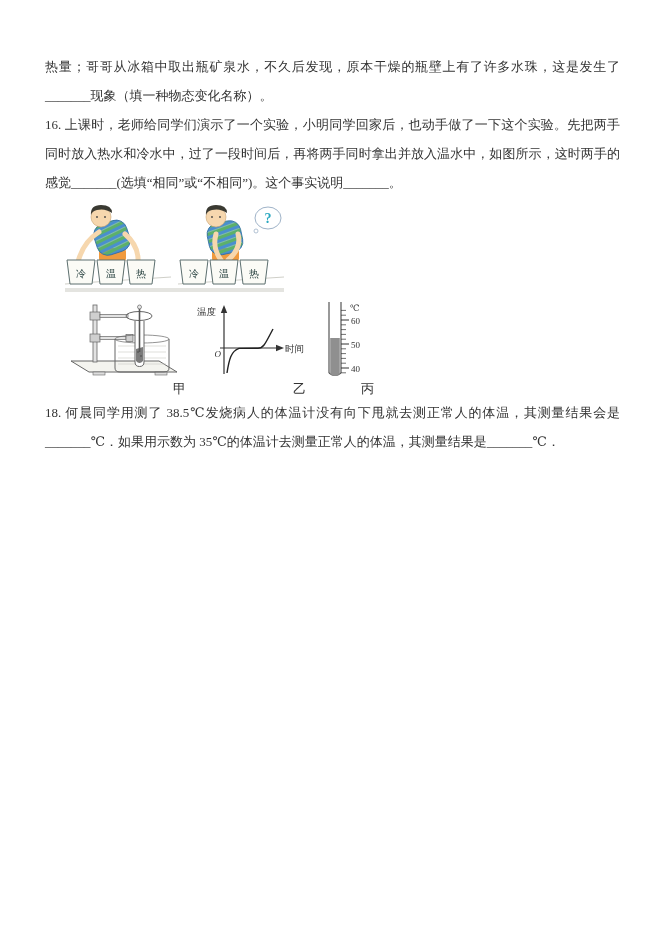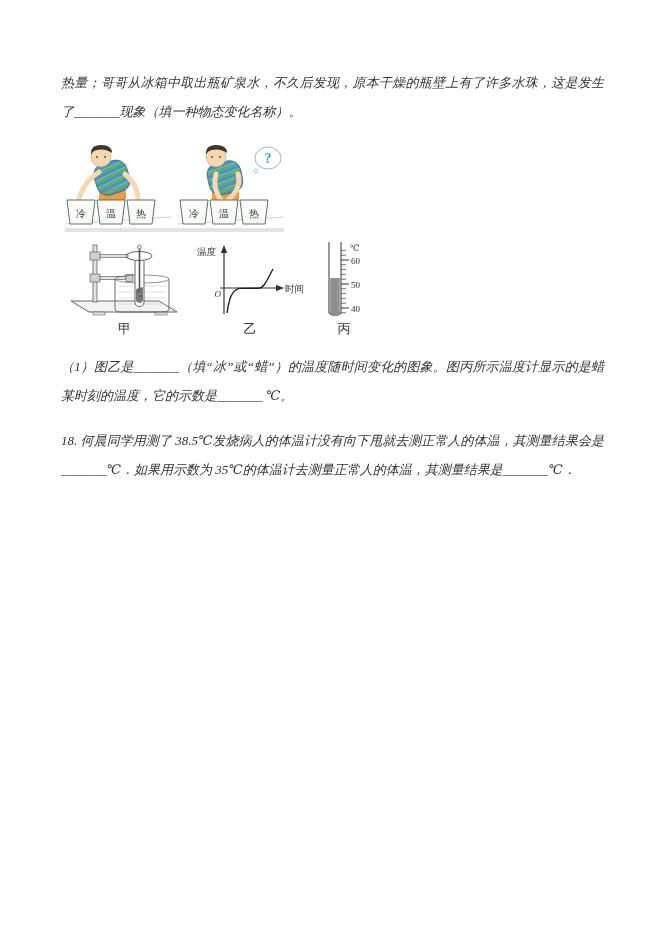--- a/index.html
+++ b/index.html
@@ -8,33 +8,34 @@
     width:661px;height:936px;
     background:#fff;
     box-sizing:border-box;
     padding:52px 41px 0 45px;
     font-family:"Liberation Serif","DejaVu Serif",serif;
     font-size:13px;
     line-height:29px;
     color:var(--ink,#333);
     overflow:hidden;
   }
-  .page p{margin:16px;text-align:justify;font-style:italic;}
+  .page p{margin:0;text-align:justify;}
   .fig-hands{margin:5px 0 4px 18px;width:225px;height:92px;}
   .fig-melt{display:flex;align-items:flex-end;gap:8px;margin:8px 0 2px 18px;}
-  .fig-melt figure{margin:0;display:flex;flex-direction:column;align-items:center;}
+  .fig-melt figure{margin:0;display:flex;flex-direction:column;align-items:flex-end;}
   .fig-melt figcaption{font-size:13px;line-height:15px;color:var(--ink,#333);margin-top:1px;}
   svg text{font-family:"Liberation Serif","DejaVu Serif",serif;}
 </style>
 </head>
 <body>
 
 <div class="page">
 
   <p>热量；哥哥从冰箱中取出瓶矿泉水，不久后发现，原本干燥的瓶壁上有了许多水珠，这是发生了_______现象（填一种物态变化名称）。</p>
+  <p>16. 上课时，老师给同学们演示了一个实验，小明同学回家后，也动手做了一下这个实验。先把两手同时放入热水和冷水中，过了一段时间后，再将两手同时拿出并放入温水中，如图所示，这时两手的感觉_______(选填“相同”或“不相同”)。这个事实说明_______。</p>
 
   <div class="fig-hands">
     <svg width="225" height="92" viewBox="0 0 225 92">
       <defs>
         <pattern id="stripes" width="8" height="7" patternUnits="userSpaceOnUse" patternTransform="rotate(-8)">
           <rect width="8" height="3.5" style="fill:var(--shirt-blue)"></rect>
           <rect y="3.5" width="8" height="3.5" style="fill:var(--shirt-green)"></rect>
         </pattern>
       </defs>
       <rect x="2" y="86" width="219" height="4" fill="#e4e4e0"></rect>
@@ -153,16 +154,15 @@
         </g>
         <text x="36" y="9" font-size="8.5" fill="#333">℃</text>
         <text x="37" y="21.5" font-size="9" fill="#333">60</text>
         <text x="37" y="45.5" font-size="9" fill="#333">50</text>
         <text x="37" y="69.5" font-size="9" fill="#333">40</text>
       </svg>
       <figcaption>丙</figcaption>
     </figure>
   </div>
 
-  <p>（1）图乙是_______（填“冰”或“蜡”）的温度随时间变化的图象。图丙所示温度计显示的是蜡某时刻的温度，它的示数是_______ ℃。</p>
   <p>18. 何晨同学用测了 38.5℃发烧病人的体温计没有向下甩就去测正常人的体温，其测量结果会是_______℃．如果用示数为 35℃的体温计去测量正常人的体温，其测量结果是_______℃．</p>
 
 </div>
 
 </body></html>

